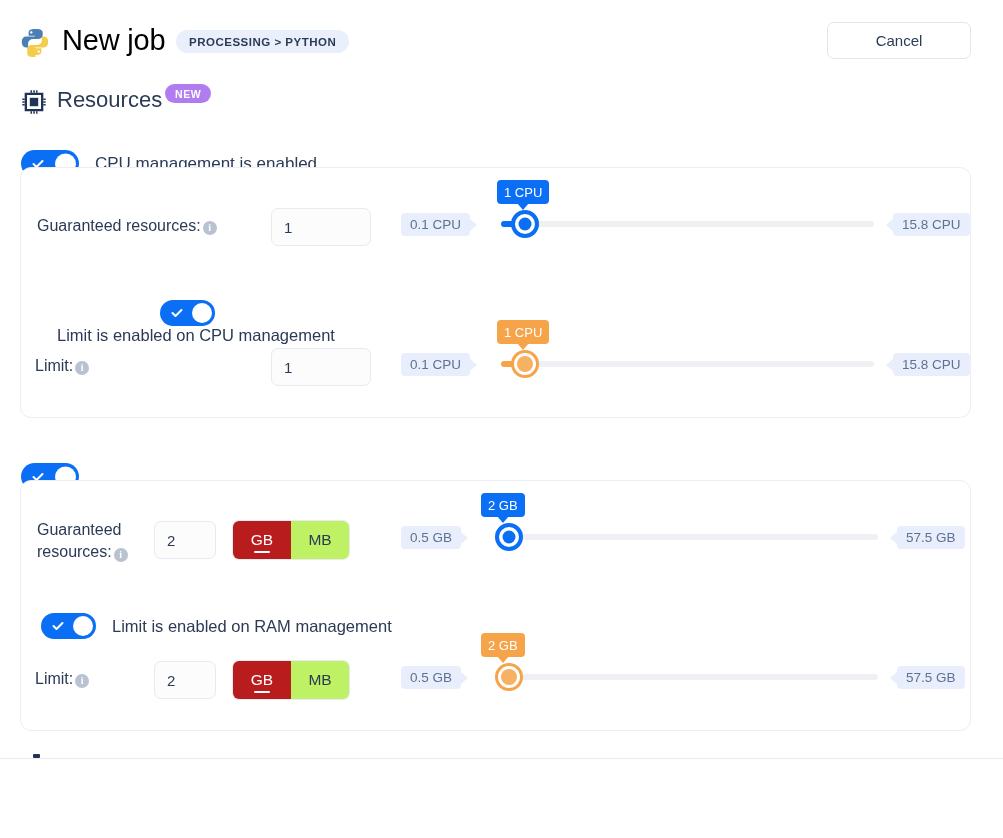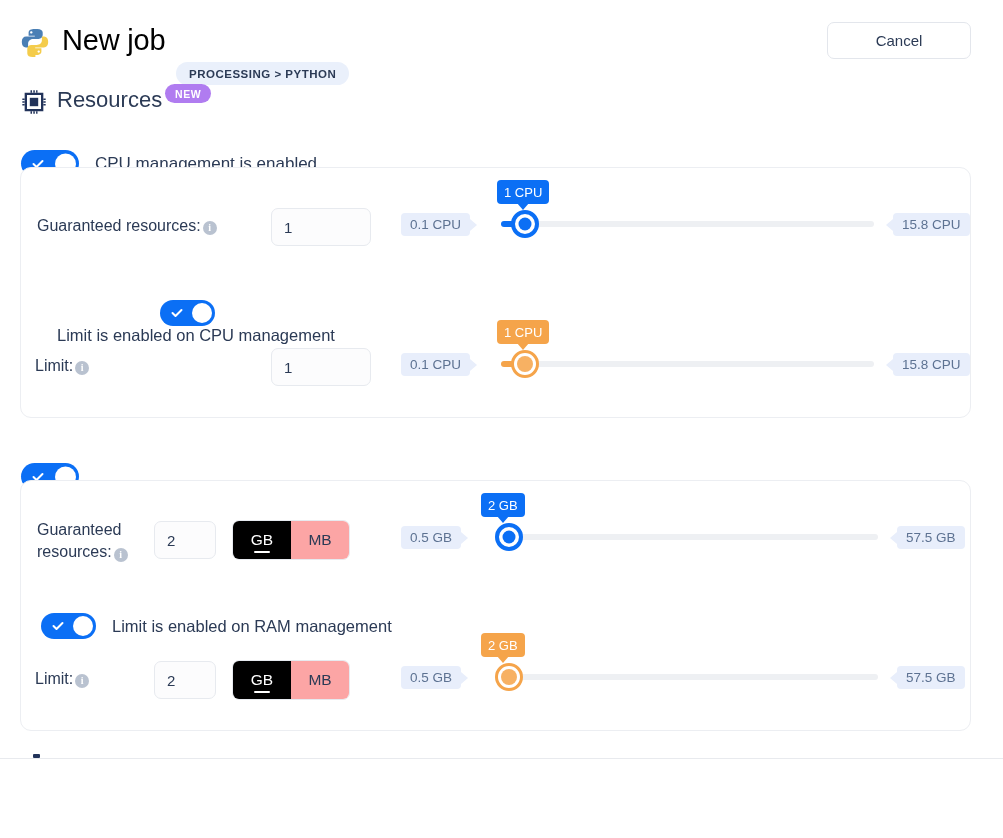--- a/index.html
+++ b/index.html
@@ -20,21 +20,21 @@
   .py-logo { position: absolute; left: 19px; top: 26px; width: 32px; height: 32px; }
   .page-title {
     position: absolute; left: 62px; top: 24px;
     font-size: 29px; font-weight: 400; color: #000000;
     letter-spacing: -0.2px; white-space: nowrap;
   }
   .title-chip {
     position: absolute; left: 176px; top: 30px;
     background: #eaf0fb; color: #2b3a55;
     font-size: 11.5px; font-weight: 700; letter-spacing: 0.5px;
-    padding: 6px 13px 5px 13px; border-radius: 14px; white-space: nowrap; margin-top: 32px;
+    padding: 6px 13px 5px 13px; border-radius: 14px; white-space: nowrap;
   }
   .cancel-btn {
     position: absolute; left: 827px; top: 22px; width: 144px; height: 37px;
     background: #fff; border: 1px solid #e3e6ec; border-radius: 7px;
     font-family: "Liberation Sans", sans-serif;
     font-size: 15px; color: #2b3a55; cursor: pointer;
   }
   .chip-icon { position: absolute; left: 20px; top: 88px; width: 28px; height: 28px; }
   .section-title {
     position: absolute; left: 57px; top: 87px;
@@ -90,24 +90,24 @@
     padding: 0 12px; outline: none;
   }
 
   
   .seg {
     position: absolute; display: flex; height: 40px;
     border: 1px solid #e7eaef; border-radius: 7px; overflow: hidden;
   }
   .seg div {
     width: 58px; display: flex; align-items: center; justify-content: center;
-    font-size: 15.5px; color: #2b3a55; background: #fca5a5; cursor: pointer;
+    font-size: 15.5px; color: #2b3a55; background: #bef264; cursor: pointer;
     position: relative;
   }
-  .seg div.on { background: #000000; color: #fff; }
+  .seg div.on { background: #b91c1c; color: #fff; }
   .seg div.on::after {
     content: ""; position: absolute; bottom: 6px; left: 50%;
     transform: translateX(-50%); width: 16px; height: 2.5px;
     background: #fff; border-radius: 2px;
   }
 
   
   .slider { position: absolute; height: 60px; }
   .track {
     position: absolute; top: 27px; height: 6px;

